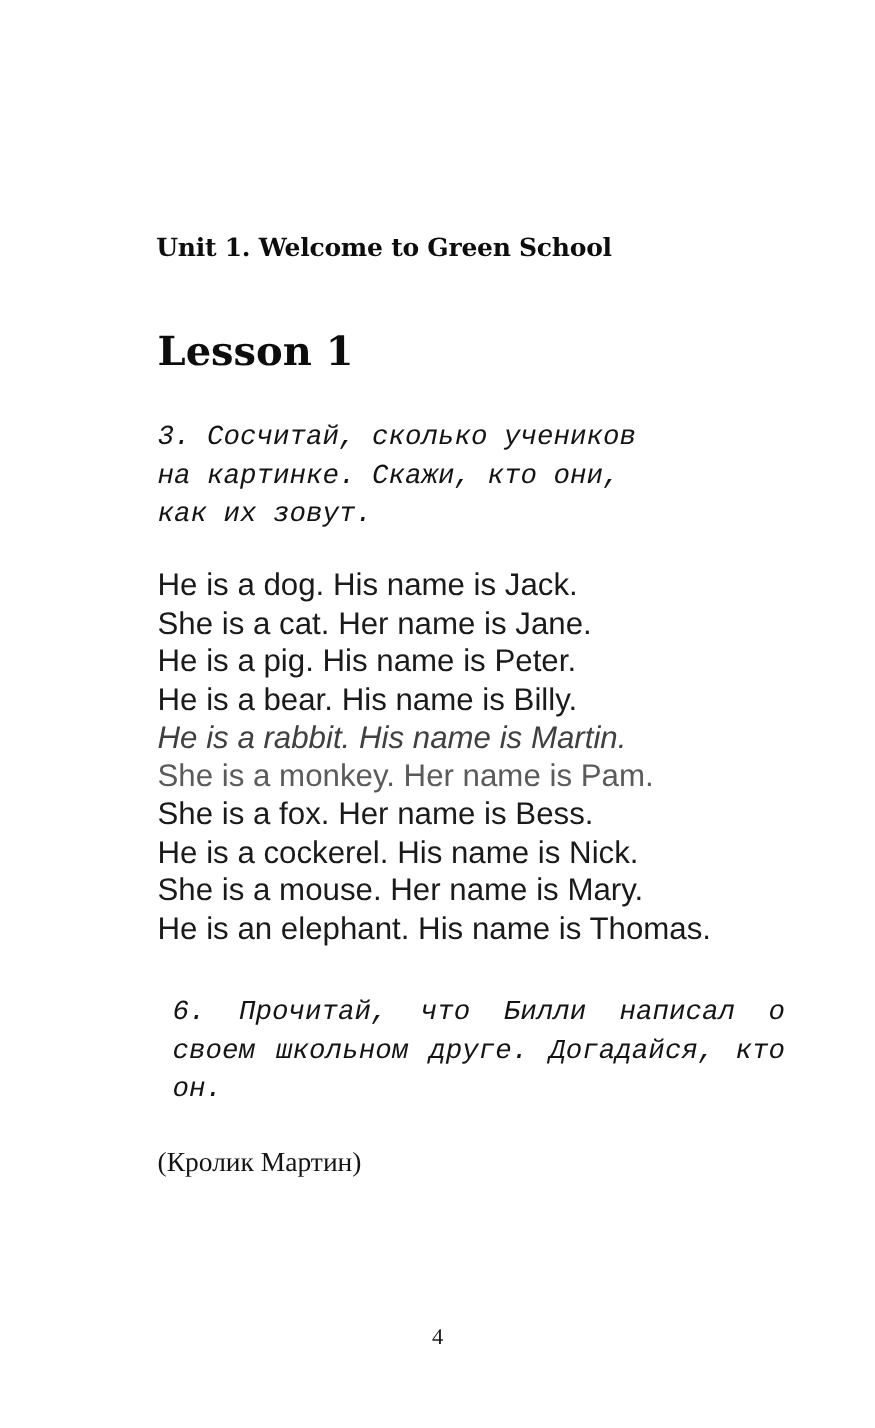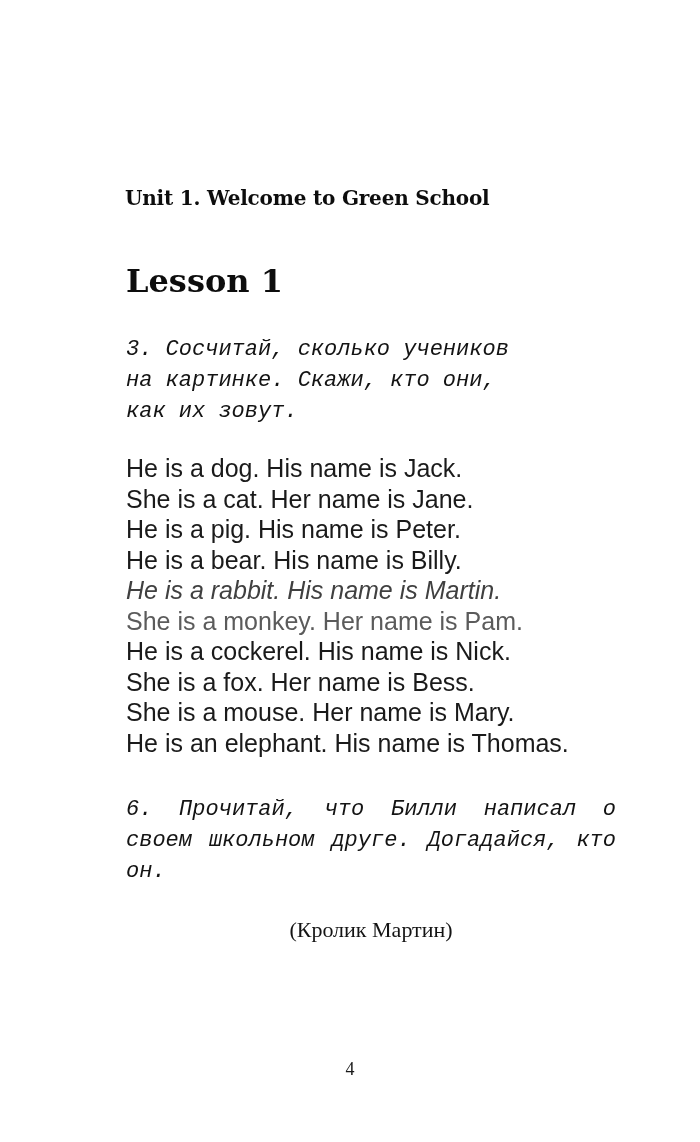--- a/index.html
+++ b/index.html
@@ -45,21 +45,21 @@
     font-style: italic;
     font-size: 22px;
     line-height: 31px;
     color: #141414;
   }
   .task-3 {
     margin: 34px 0 0 0;
     width: 420px;
   }
   .task-6 {
-    margin: 36px 0 0 0;
+    margin: 36px 0 0 12px;
     text-align: justify;
     width: 100%;
   }
   .sentences {
     margin: 26px 0 0 0;
     padding: 0;
     list-style: none;
   }
   .sentences li {
     font-family: "Liberation Sans", sans-serif;
@@ -82,21 +82,21 @@
     line-height: 32px;
     color: #141414;
     text-align: justify;
     text-indent: 26px;
   }
   .signature {
     margin: 30px 0 0 0;
     font-family: "Liberation Serif", serif;
     font-size: 22px;
     color: #141414;
-    text-align: center;
+    text-align: left;
   }
   .page-number {
     position: absolute;
     left: 0;
     right: 0;
     bottom: 62px;
     text-align: center;
     font-family: "Liberation Serif", serif;
     font-size: 18px;
     color: #1a1a1a;
@@ -113,22 +113,22 @@
 
   <p class="task task-3">3. Сосчитай, сколько учеников на картинке. Скажи, кто они, как их зовут.</p>
 
   <ul class="sentences">
     <li>He is a dog. His name is Jack.</li>
     <li>She is a cat. Her name is Jane.</li>
     <li>He is a pig. His name is Peter.</li>
     <li>He is a bear. His name is Billy.</li>
     <li class="faded2">He is a rabbit. His name is Martin.</li>
     <li class="faded">She is a monkey. Her name is Pam.</li>
+    <li>She is a fox. Her name is Bess.</li>
     <li>He is a cockerel. His name is Nick.</li>
-    <li>She is a fox. Her name is Bess.</li>
     <li>She is a mouse. Her name is Mary.</li>
     <li>He is an elephant. His name is Thomas.</li>
   </ul>
 
   <p class="task task-6">6. Прочитай, что Билли написал о своем школьном друге. Догадайся, кто он.</p>
 
 
   <p class="signature">(Кролик Мартин)</p>
 
   <div class="page-number">4</div>

